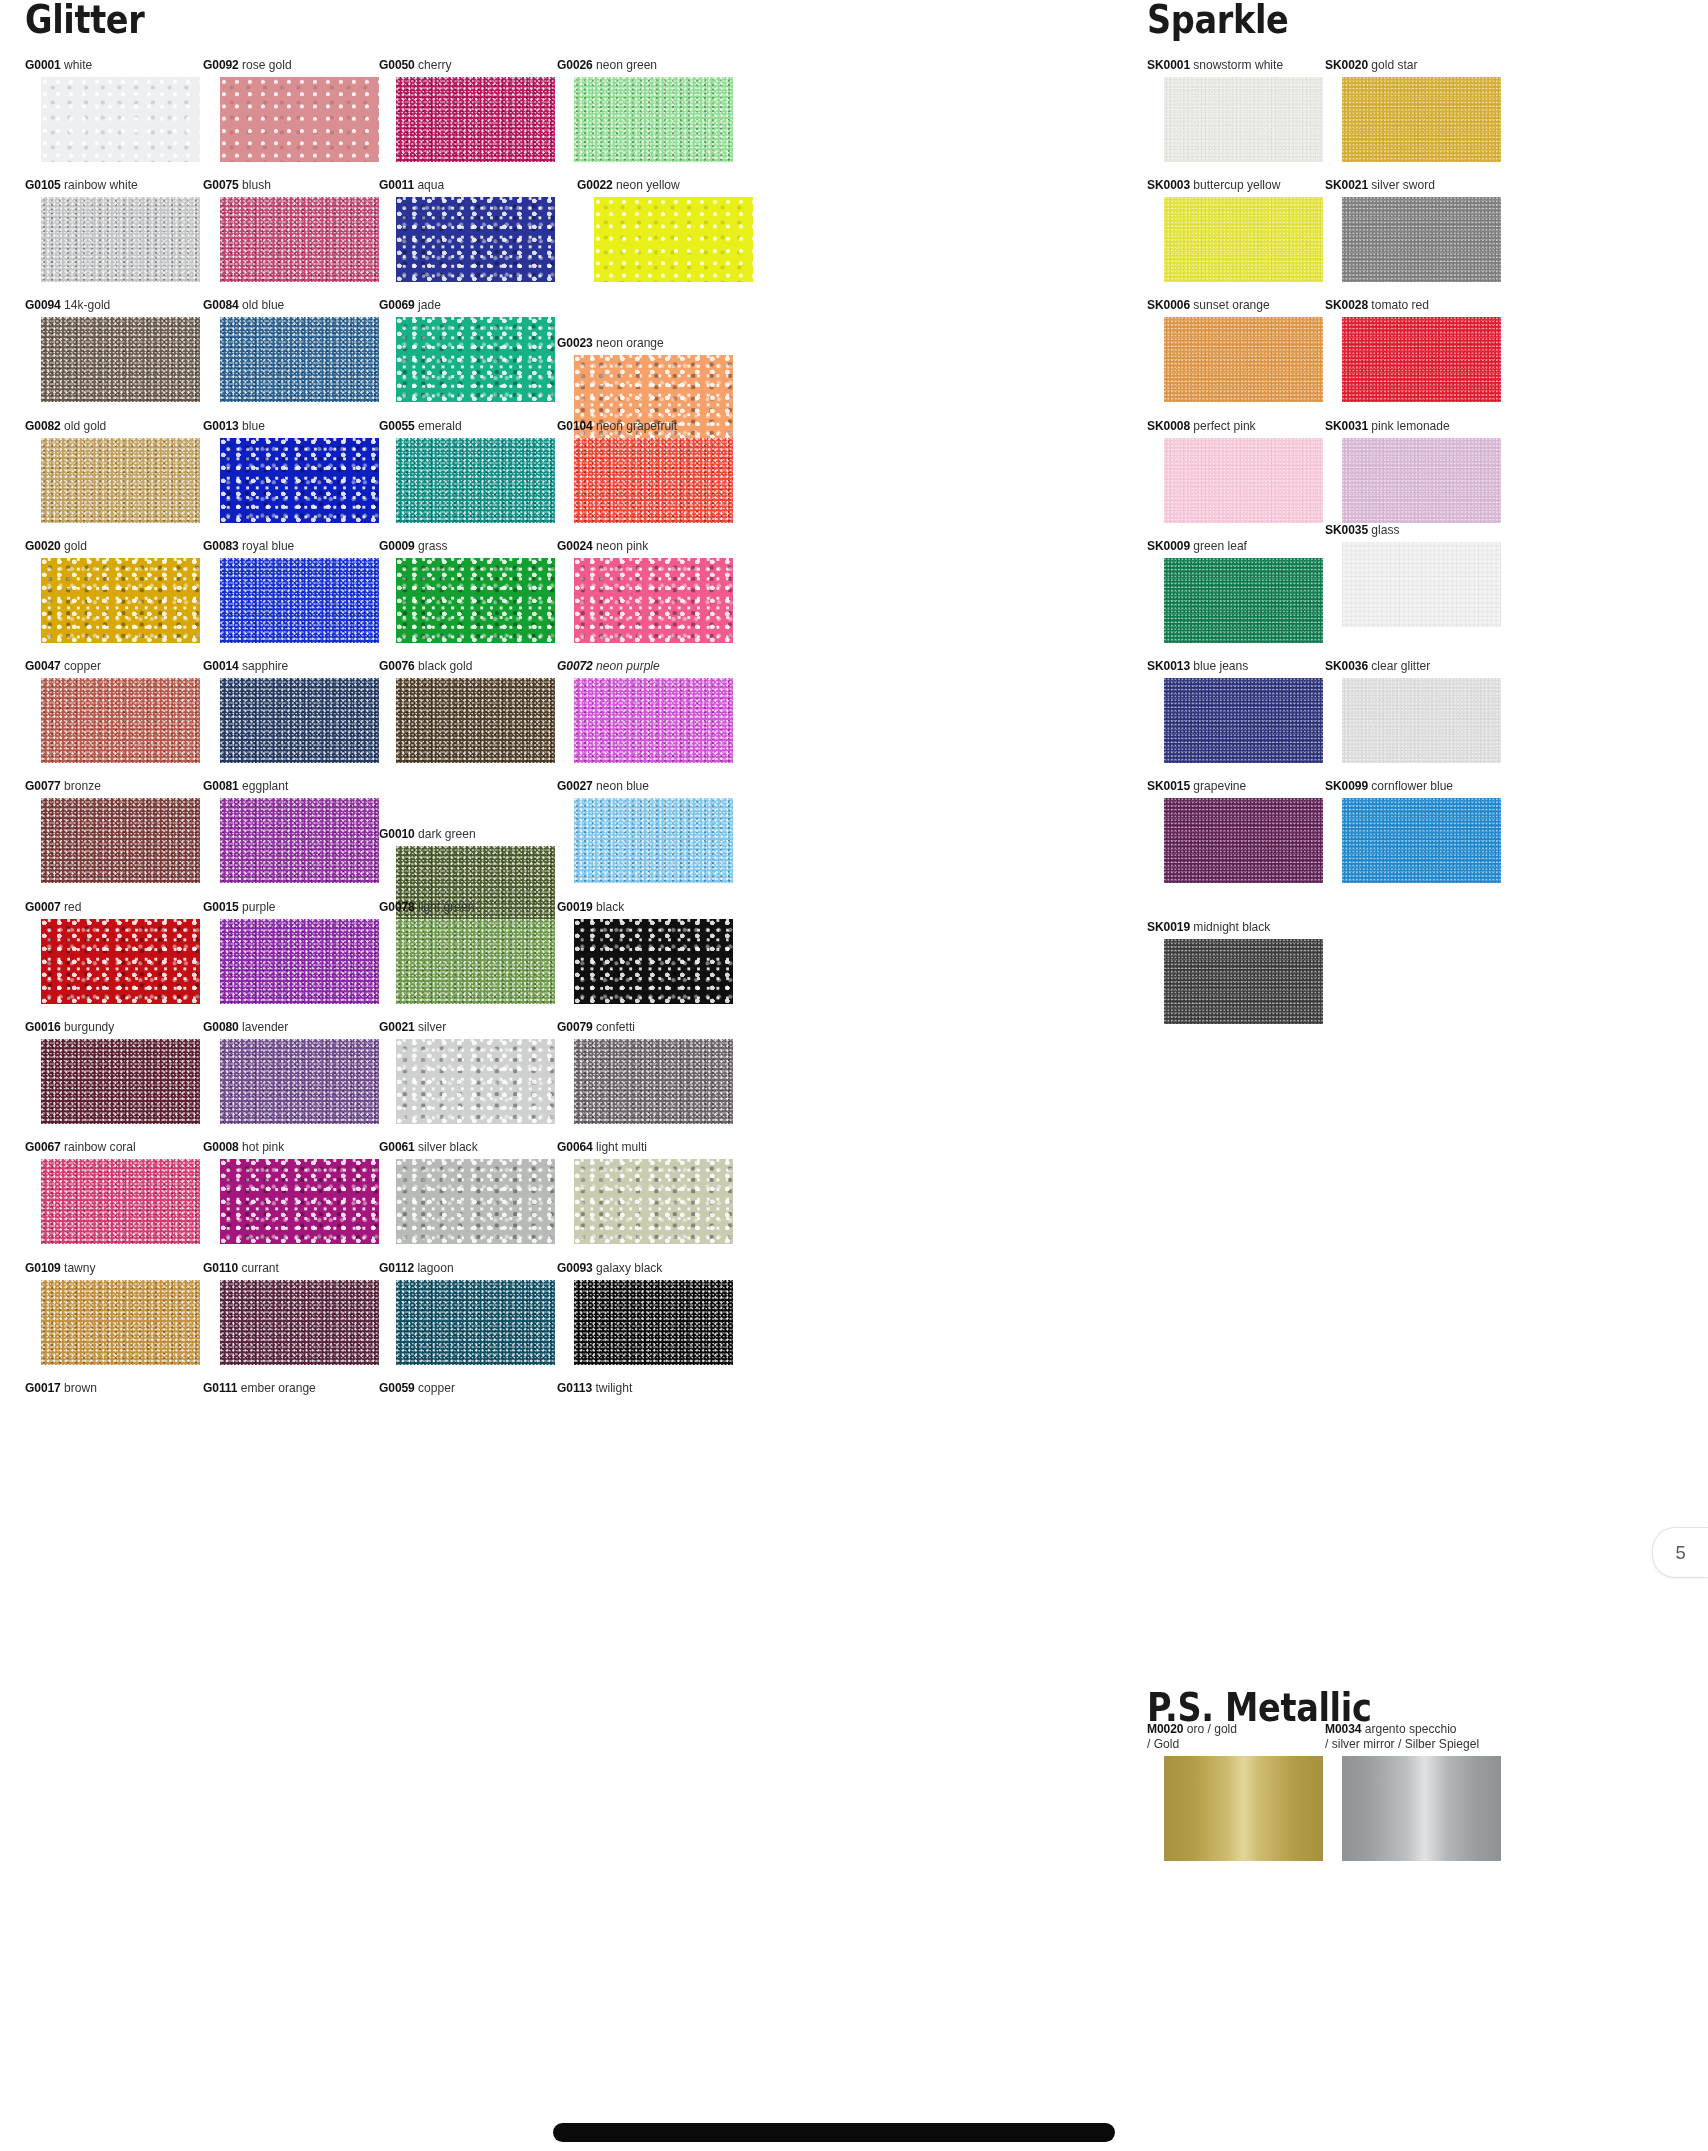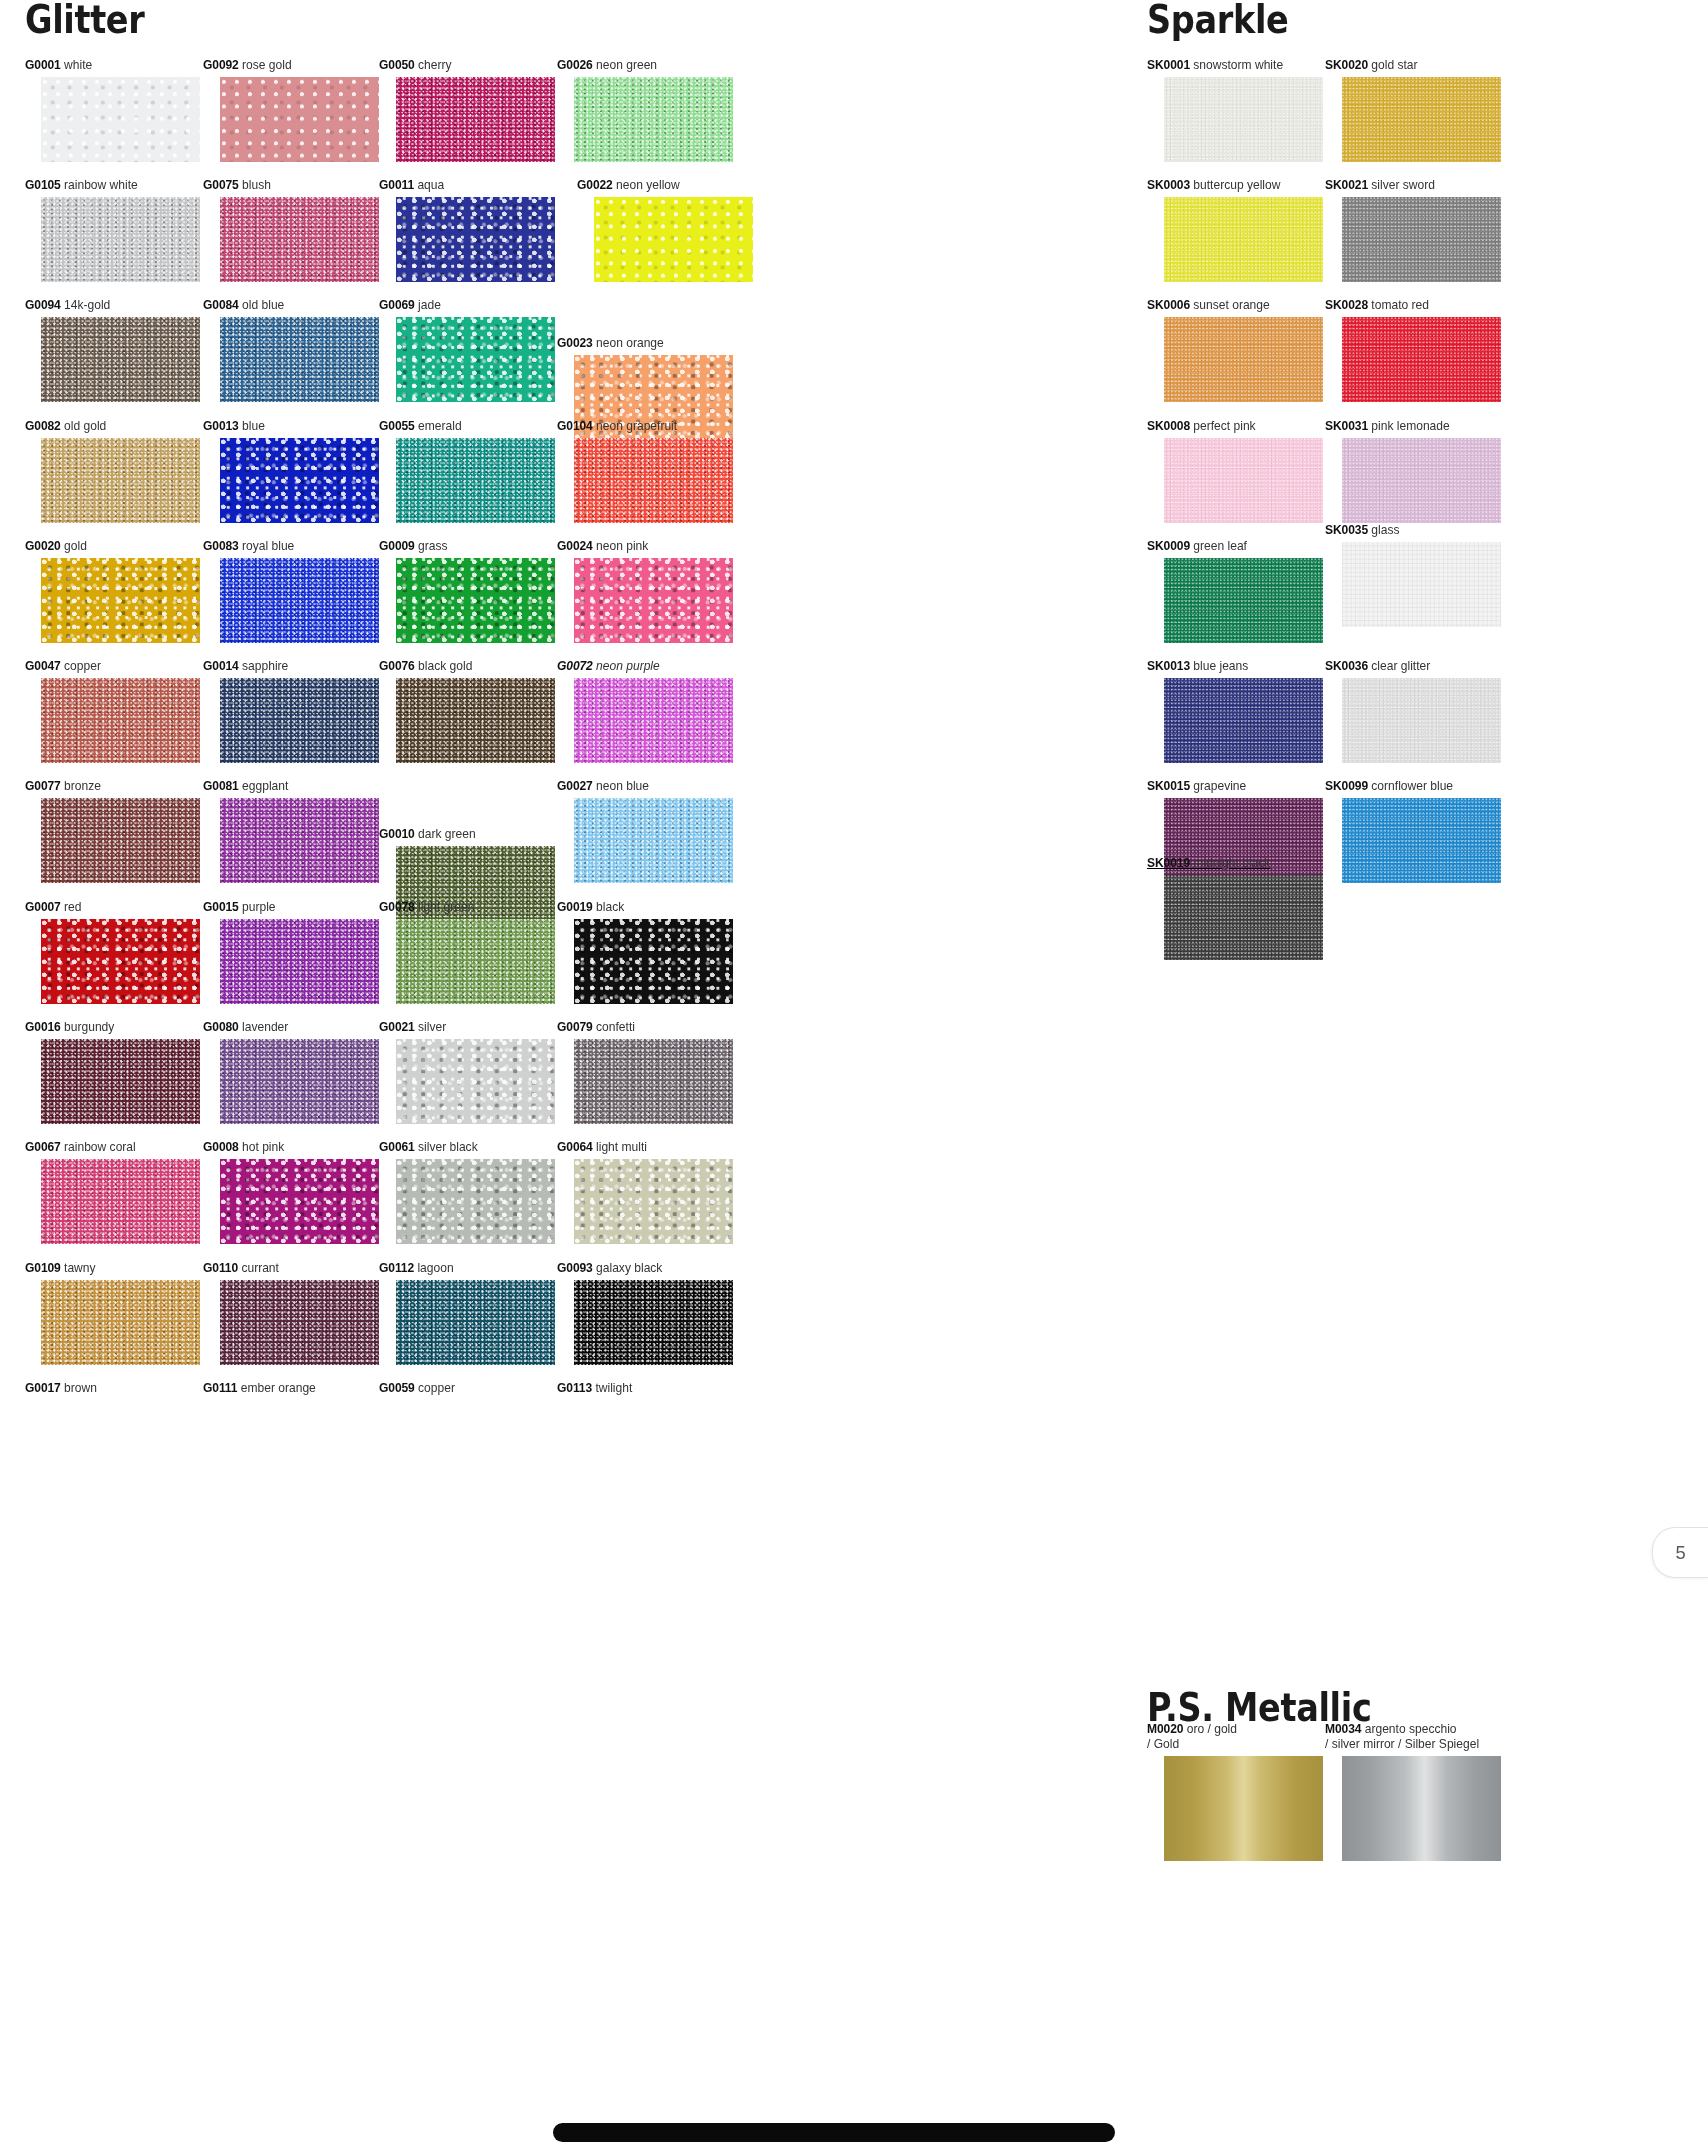--- a/index.html
+++ b/index.html
@@ -345,21 +345,21 @@
           <div class="sw-chip" style="background-color: rgb(11, 122, 74); background-image: radial-gradient(circle at 25% 30%, rgba(255, 255, 255, 0.7) 0px, rgba(255, 255, 255, 0.7) 0.5px, transparent 0.9px), radial-gradient(circle at 75% 70%, rgba(255, 255, 255, 0.5) 0px, rgba(255, 255, 255, 0.5) 0.4px, transparent 0.8px), radial-gradient(circle at 50% 90%, rgba(0, 0, 0, 0.15) 0px, rgba(0, 0, 0, 0.15) 0.5px, transparent 0.9px), linear-gradient(rgb(11, 122, 74), rgb(11, 122, 74)); background-size: 3.5px 3.5px, 2.6px 4.4px, 4.4px 2.6px, 100% 100%;"></div>
         </div>
         <div class="swatch" style="top: 659px;">
           <div class="sw-label"><span class="code">SK0013</span><span class="name"> blue jeans</span></div>
           <div class="sw-chip" style="background-color: rgb(42, 48, 121); background-image: radial-gradient(circle at 25% 30%, rgba(255, 255, 255, 0.7) 0px, rgba(255, 255, 255, 0.7) 0.5px, transparent 0.9px), radial-gradient(circle at 75% 70%, rgba(255, 255, 255, 0.5) 0px, rgba(255, 255, 255, 0.5) 0.4px, transparent 0.8px), radial-gradient(circle at 50% 90%, rgba(0, 0, 0, 0.15) 0px, rgba(0, 0, 0, 0.15) 0.5px, transparent 0.9px), linear-gradient(rgb(42, 48, 121), rgb(42, 48, 121)); background-size: 3.5px 3.5px, 2.6px 4.4px, 4.4px 2.6px, 100% 100%;"></div>
         </div>
         <div class="swatch" style="top: 779px;">
           <div class="sw-label"><span class="code">SK0015</span><span class="name"> grapevine</span></div>
           <div class="sw-chip" style="background-color: rgb(94, 31, 82); background-image: radial-gradient(circle at 25% 30%, rgba(255, 255, 255, 0.7) 0px, rgba(255, 255, 255, 0.7) 0.5px, transparent 0.9px), radial-gradient(circle at 75% 70%, rgba(255, 255, 255, 0.5) 0px, rgba(255, 255, 255, 0.5) 0.4px, transparent 0.8px), radial-gradient(circle at 50% 90%, rgba(0, 0, 0, 0.15) 0px, rgba(0, 0, 0, 0.15) 0.5px, transparent 0.9px), linear-gradient(rgb(94, 31, 82), rgb(94, 31, 82)); background-size: 3.5px 3.5px, 2.6px 4.4px, 4.4px 2.6px, 100% 100%;"></div>
         </div>
-        <div class="swatch" style="top: 856px; text-decoration: underline;">
+        <div class="swatch" style="top: 920px;">
           <div class="sw-label"><span class="code">SK0019</span><span class="name"> midnight black</span></div>
           <div class="sw-chip" style="background-color: rgb(58, 58, 58); background-image: radial-gradient(circle at 25% 30%, rgba(255, 255, 255, 0.7) 0px, rgba(255, 255, 255, 0.7) 0.5px, transparent 0.9px), radial-gradient(circle at 75% 70%, rgba(255, 255, 255, 0.5) 0px, rgba(255, 255, 255, 0.5) 0.4px, transparent 0.8px), radial-gradient(circle at 50% 90%, rgba(0, 0, 0, 0.15) 0px, rgba(0, 0, 0, 0.15) 0.5px, transparent 0.9px), linear-gradient(rgb(58, 58, 58), rgb(58, 58, 58)); background-size: 3.5px 3.5px, 2.6px 4.4px, 4.4px 2.6px, 100% 100%;"></div>
         </div>
       </div>
       <div class="col" style="left: 1325px;">
         <div class="swatch" style="top: 58px;">
           <div class="sw-label"><span class="code">SK0020</span><span class="name"> gold star</span></div>
           <div class="sw-chip" style="background-color: rgb(212, 172, 46); background-image: radial-gradient(circle at 25% 30%, rgba(255, 255, 255, 0.7) 0px, rgba(255, 255, 255, 0.7) 0.5px, transparent 0.9px), radial-gradient(circle at 75% 70%, rgba(255, 255, 255, 0.5) 0px, rgba(255, 255, 255, 0.5) 0.4px, transparent 0.8px), radial-gradient(circle at 50% 90%, rgba(0, 0, 0, 0.15) 0px, rgba(0, 0, 0, 0.15) 0.5px, transparent 0.9px), linear-gradient(rgb(212, 172, 46), rgb(212, 172, 46)); background-size: 3.5px 3.5px, 2.6px 4.4px, 4.4px 2.6px, 100% 100%;"></div>
         </div>
         <div class="swatch" style="top: 178px;">

